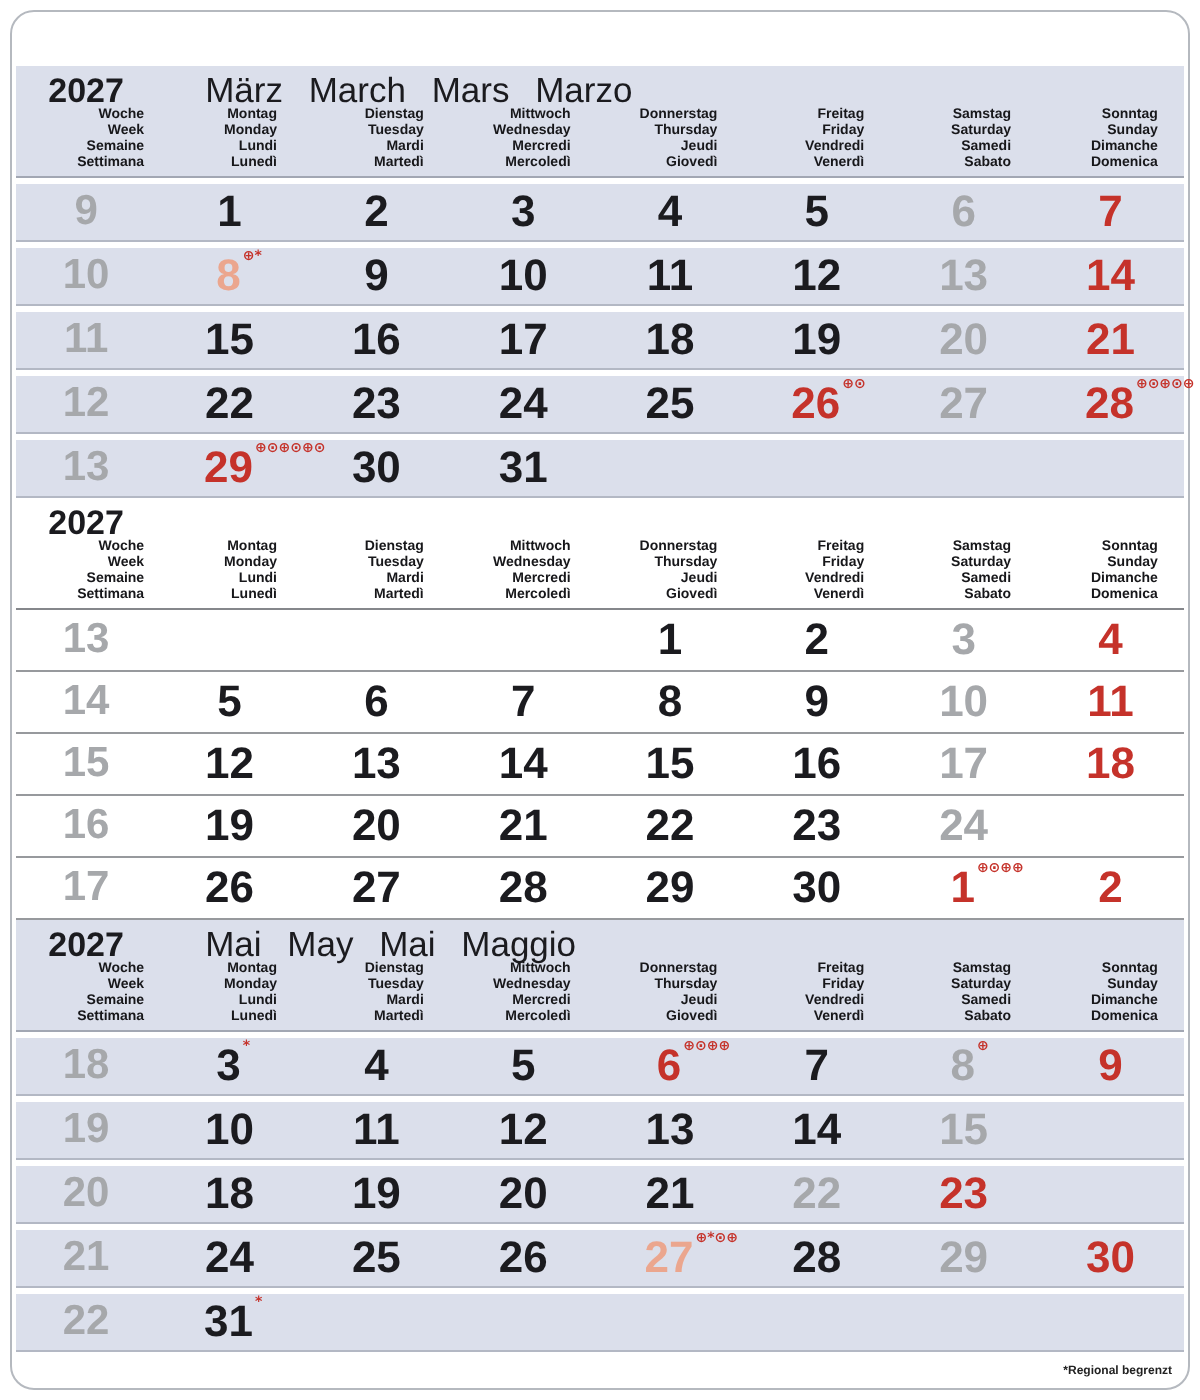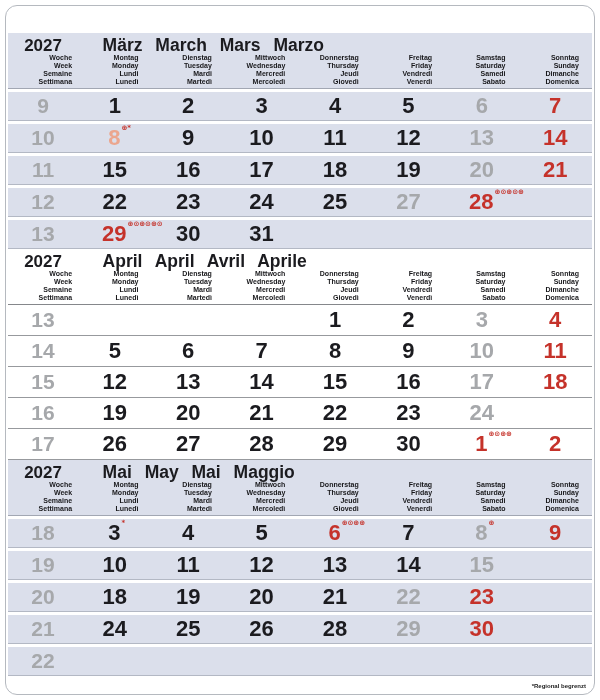--- a/index.html
+++ b/index.html
@@ -5,21 +5,21 @@
   html,body{margin:0;padding:0;background:#fff;}
   body{width:600px;height:700px;font-family:"Liberation Sans",sans-serif;}
   .page{position:relative;width:600px;height:700px;overflow:hidden;background:#fff;}
   .frame{position:absolute;top:5px;left:5px;right:5px;bottom:5px;border:1.5px solid #b5b9bf;border-radius:12px;pointer-events:none;}
   .cal{position:absolute;left:8px;right:8px;top:33px;}
   .panel{display:block;}
   .phead{position:relative;height:55px;padding-left:23px;}
   .panel.blue .phead{background:#dbdfeb;border-bottom:1px solid #a2a7b3;}
   .panel.white .phead{background:#ffffff;border-bottom:1px solid #85878b;}
   .year{position:absolute;top:3px;left:0;width:12%;text-align:center;font-size:17px;font-weight:bold;color:#1b1b1f;}
-  .title{position:absolute;top:2px;left:16.2%;font-size:17.5px;font-weight:bold;color:#1b1b1f;word-spacing:8px;white-space:nowrap;}
+  .title{position:absolute;top:2px;left:16.2%;font-size:17.5px;font-weight:normal;color:#1b1b1f;word-spacing:8px;white-space:nowrap;}
   .labels{position:absolute;left:0;right:0;bottom:2px;display:flex;}
   .lblock{font-size:7px;line-height:8px;font-weight:bold;color:#17171a;text-align:right;box-sizing:border-box;}
   .lweek{width:12%;padding-right:6px;}
   .lday{width:12.571%;padding-right:13px;}
   .row{display:flex;align-items:center;height:28px;}
   .panel.blue .row{background:#dbdfeb;border-bottom:1px solid #b3b8c4;margin-top:3px;}
   .panel.white .row{background:#fff;border-bottom:1px solid #97999d;height:30px;}
   .wk{width:12%;text-align:center;font-size:21px;font-weight:bold;color:#a6a8ab;}
   .day{width:12.571%;text-align:center;font-size:22px;font-weight:bold;color:#1b1b1f;white-space:nowrap;}
   .c-black{color:#1b1b1f}
@@ -119,38 +119,38 @@
           <div class="day c-black"><span>19</span></div>
           <div class="day c-gray"><span>20</span></div>
           <div class="day c-red"><span>21</span></div>
         </div>
         <div class="row">
           <div class="wk">12</div>
           <div class="day c-black"><span>22</span></div>
           <div class="day c-black"><span>23</span></div>
           <div class="day c-black"><span>24</span></div>
           <div class="day c-black"><span>25</span></div>
+          <div class="day c-red"><span>26</span><span class="mk">⊕⊙</span></div>
           <div class="day c-gray"><span>27</span></div>
           <div class="day c-red"><span>28</span><span class="mk">⊕⊙⊕⊙⊕</span></div>
         </div>
         <div class="row">
           <div class="wk">13</div>
           <div class="day c-red"><span>29</span><span class="mk">⊕⊙⊕⊙⊕⊙</span></div>
           <div class="day c-black"><span>30</span></div>
           <div class="day c-black"><span>31</span></div>
           <div class="day"></div>
           <div class="day"></div>
           <div class="day"></div>
           <div class="day"></div>
         </div>
       </section>
       <section class="panel white">
         <div class="phead">
           <div class="year">2027</div>
-          <div class="title">April April Avril Aprile</div>
           <div class="labels">
             <div class="lblock lweek">
               <div>Woche</div>
               <div>Week</div>
               <div>Semaine</div>
               <div>Settimana</div>
             </div>
             <div class="lblock lday">
               <div>Montag</div>
               <div>Monday</div>
@@ -326,26 +326,28 @@
           <div class="day c-black"><span>20</span></div>
           <div class="day c-black"><span>21</span></div>
           <div class="day c-gray"><span>22</span></div>
           <div class="day c-red"><span>23</span></div>
         </div>
         <div class="row">
           <div class="wk">21</div>
           <div class="day c-black"><span>24</span></div>
           <div class="day c-black"><span>25</span></div>
           <div class="day c-black"><span>26</span></div>
+          <div class="day c-salmon"><span>27</span><span class="mk">⊕*⊙⊕</span></div>
           <div class="day c-black"><span>28</span></div>
           <div class="day c-gray"><span>29</span></div>
           <div class="day c-red"><span>30</span></div>
         </div>
         <div class="row">
           <div class="wk">22</div>
+          <div class="day c-black"><span>31</span><span class="mk">*</span></div>
           <div class="day"></div>
           <div class="day"></div>
           <div class="day"></div>
           <div class="day"></div>
           <div class="day"></div>
           <div class="day"></div>
         </div>
       </section>
     </div>
   <div class="footnote">*Regional begrenzt</div>

